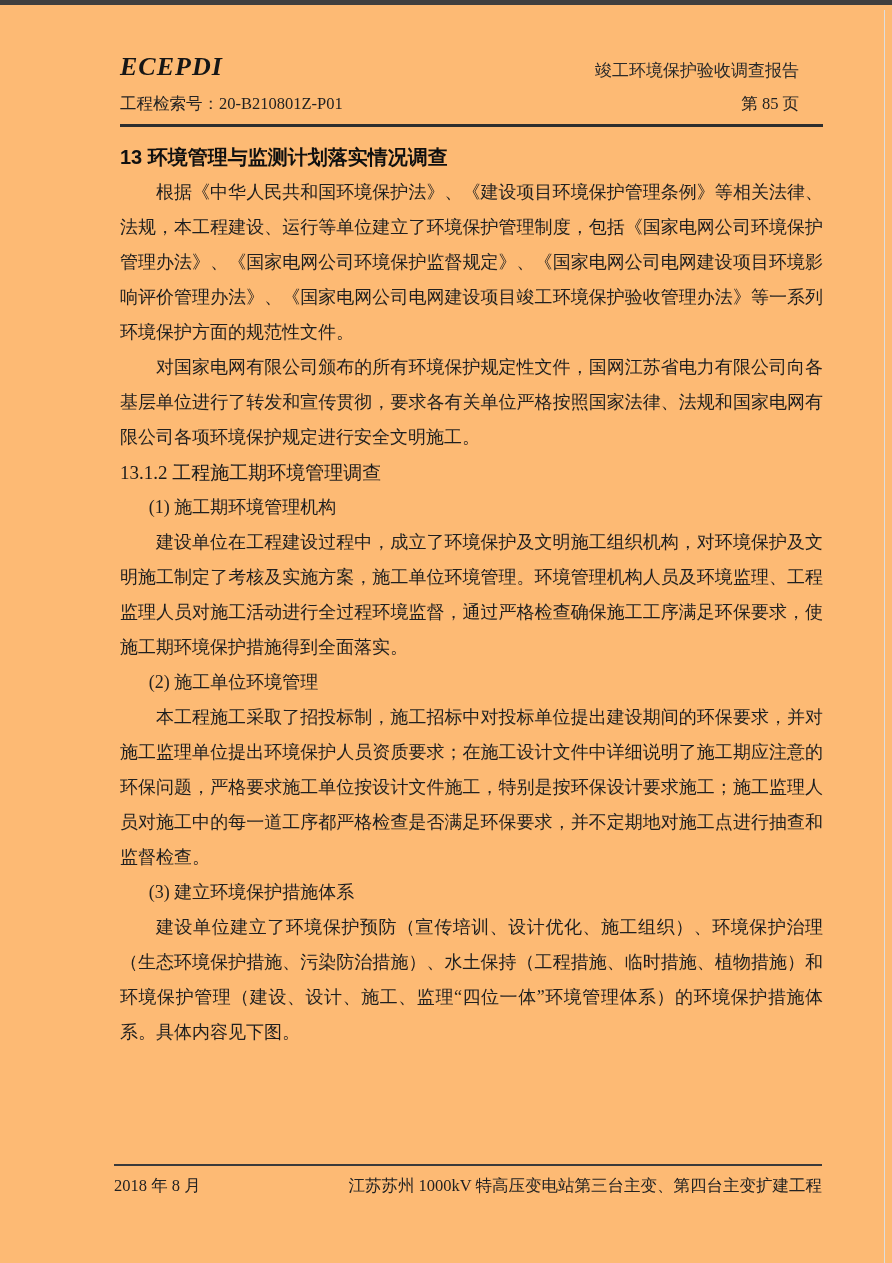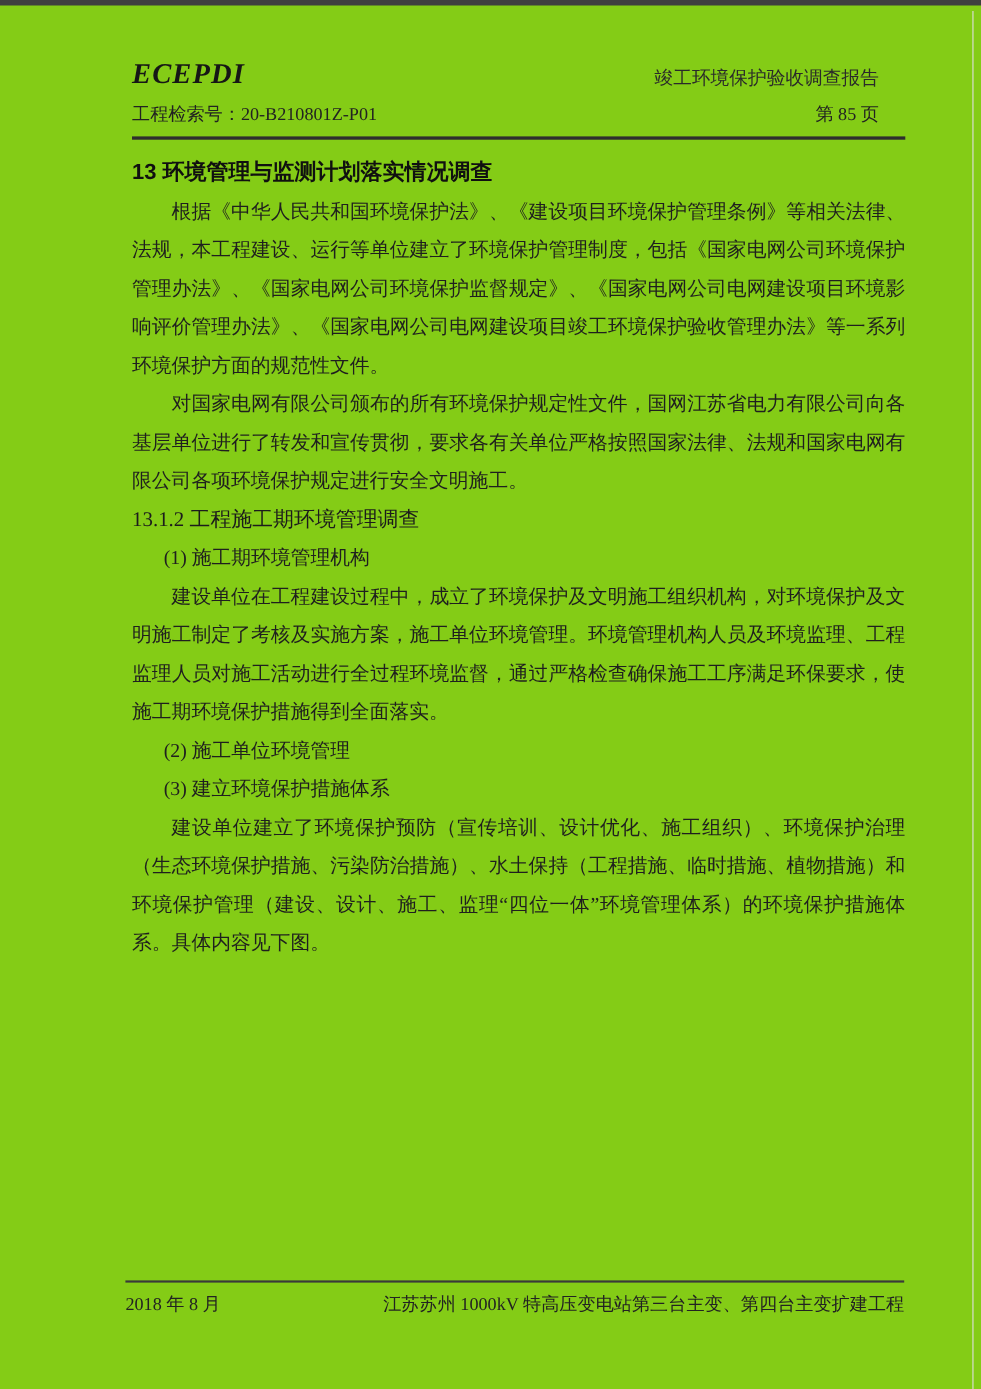--- a/index.html
+++ b/index.html
@@ -1,20 +1,20 @@
 <!DOCTYPE html>
 <html><head>
 <meta charset="utf-8">
 <style>
   html, body { margin: 0; padding: 0; background: #e9e9e9; }
   .page {
     position: relative;
     width: 892px;
     height: 1263px;
-    background: #84cc16;
+    background: #fdba74;
     overflow: hidden;
     font-family: "Liberation Serif", "DejaVu Serif", serif;
     color: #1e1e1e;
   }
   .top-bar {
     position: absolute; top: 0; left: 0;
     width: 100%; height: 5px;
     background: #3f3f3f;
   }
   .edge-line {
@@ -109,20 +109,21 @@
 
       <p class="para first">根据《中华人民共和国环境保护法》、《建设项目环境保护管理条例》等相关法律、法规，本工程建设、运行等单位建立了环境保护管理制度，包括《国家电网公司环境保护管理办法》、《国家电网公司环境保护监督规定》、《国家电网公司电网建设项目环境影响评价管理办法》、《国家电网公司电网建设项目竣工环境保护验收管理办法》等一系列环境保护方面的规范性文件。</p>
       <p class="para">对国家电网有限公司颁布的所有环境保护规定性文件，国网江苏省电力有限公司向各基层单位进行了转发和宣传贯彻，要求各有关单位严格按照国家法律、法规和国家电网有限公司各项环境保护规定进行安全文明施工。</p>
 
       <h3 class="h3-flow">13.1.2 工程施工期环境管理调查</h3>
 
       <p class="sub-head">(1) 施工期环境管理机构</p>
       <p class="para">建设单位在工程建设过程中，成立了环境保护及文明施工组织机构，对环境保护及文明施工制定了考核及实施方案，施工单位环境管理。环境管理机构人员及环境监理、工程监理人员对施工活动进行全过程环境监督，通过严格检查确保施工工序满足环保要求，使施工期环境保护措施得到全面落实。</p>
 
       <p class="sub-head">(2) 施工单位环境管理</p>
+      <p class="para">本工程施工采取了招投标制，施工招标中对投标单位提出建设期间的环保要求，并对施工监理单位提出环境保护人员资质要求；在施工设计文件中详细说明了施工期应注意的环保问题，严格要求施工单位按设计文件施工，特别是按环保设计要求施工；施工监理人员对施工中的每一道工序都严格检查是否满足环保要求，并不定期地对施工点进行抽查和监督检查。</p>
 
       <p class="sub-head">(3) 建立环境保护措施体系</p>
       <p class="para">建设单位建立了环境保护预防（宣传培训、设计优化、施工组织）、环境保护治理（生态环境保护措施、污染防治措施）、水土保持（工程措施、临时措施、植物措施）和环境保护管理（建设、设计、施工、监理“四位一体”环境管理体系）的环境保护措施体系。具体内容见下图。</p>
     </main>
   </div>
 
   <footer class="footer">
     <span>2018 年 8 月</span>
     <span>江苏苏州 1000kV 特高压变电站第三台主变、第四台主变扩建工程</span>
   </footer>

